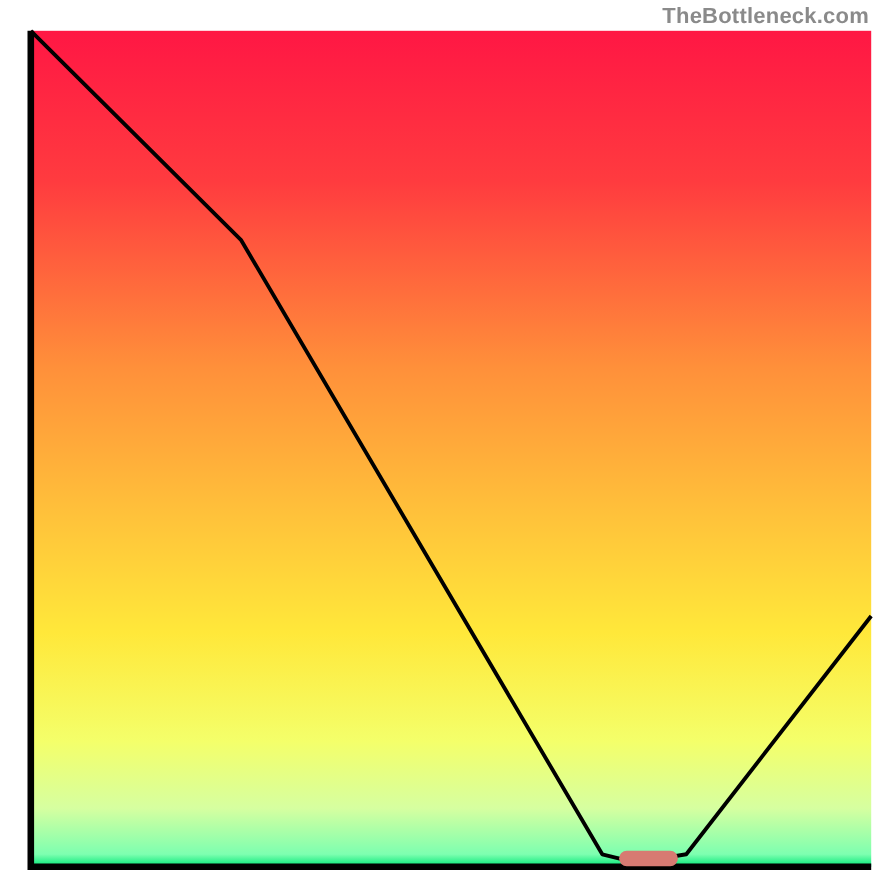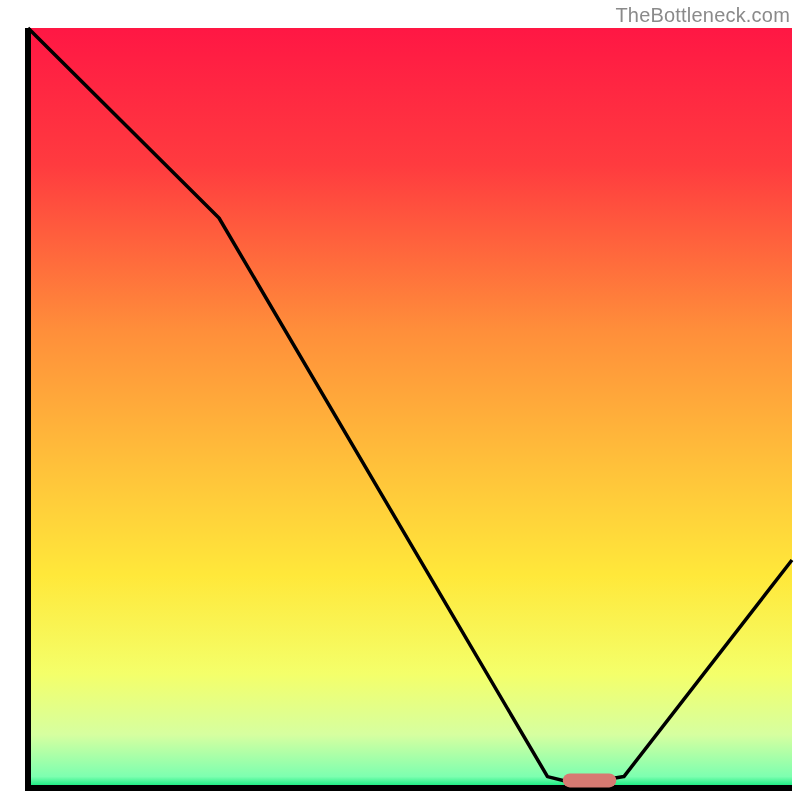--- a/index.html
+++ b/index.html
@@ -1,17 +1,17 @@
 <!DOCTYPE html>
 <html><head>
 <meta charset="utf-8">
 <style>
 html,body{margin:0;padding:0;width:800px;height:800px;overflow:hidden;background:#fff;font-family:Arial,Helvetica,sans-serif}
 #wrap{position:relative;width:800px;height:800px}
-#watermark{position:absolute;top:4px;right:10px;font-size:20px;color:#8a8a8a;font-weight:400;letter-spacing:0.2px}
+#watermark{position:absolute;top:4px;right:10px;font-size:20px;color:#8a8a8a;font-weight:700;letter-spacing:0.2px}
 svg{position:absolute;top:0;left:0}
 </style>
 </head>
 <body>
 <div id="wrap">
   <div id="watermark">TheBottleneck.com</div>
   <svg id="chart" width="800" height="800" viewBox="0 0 800 800">
       <defs>
         <linearGradient id="bg" x1="0" y1="0" x2="0" y2="1">
           <stop offset="0%" stop-color="#ff1744"></stop>

